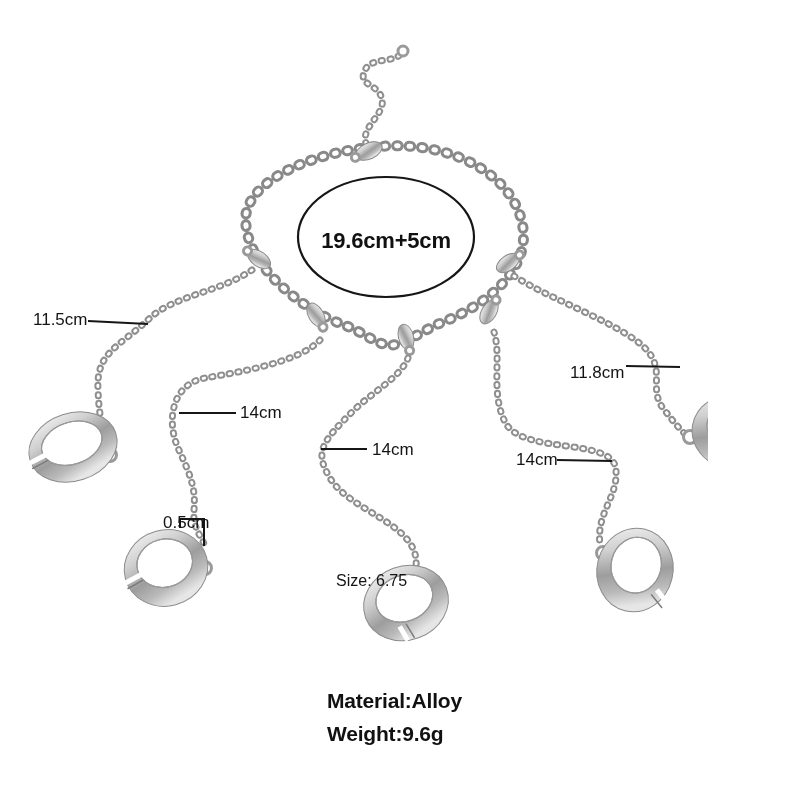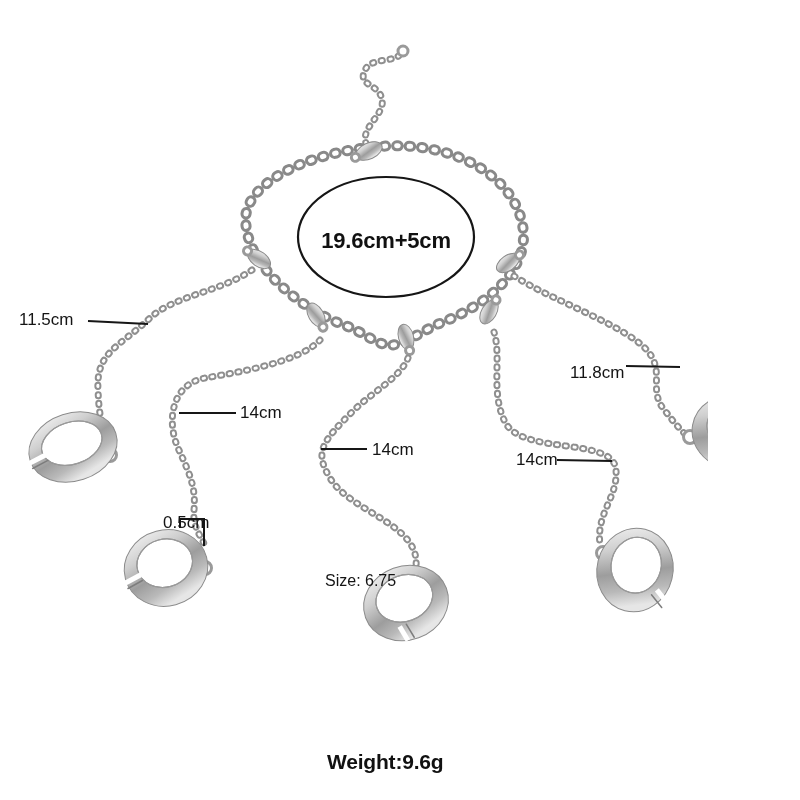--- a/index.html
+++ b/index.html
@@ -145,29 +145,30 @@
       <path class="dimline" d="M 179,413 L 236,413"></path>
       <path class="dimline" d="M 321,449 L 367,449"></path>
       <path class="dimline" d="M 557,460 L 612,461"></path>
       <path class="dimline" d="M 626,366 L 680,367"></path>
       <path class="dimline" d="M 180,528 L 180,519 L 204,519 L 204,546"></path>
     </g>
   </svg>
 
   <div class="lbl-big oval-label" style="left:286px;top:228px;">19.6cm+5cm</div>
 
-  <div class="lbl" style="left:19px;top:311px;">11.5cm</div>
+  <div class="lbl" style="left:33px;top:311px;">11.5cm</div>
 
   <div class="lbl" style="left:240px;top:404px;">14cm</div>
 
   <div class="lbl" style="left:372px;top:441px;">14cm</div>
 
   <div class="lbl" style="left:516px;top:451px;">14cm</div>
 
   <div class="lbl" style="left:570px;top:364px;">11.8cm</div>
 
   <div class="lbl" style="left:163px;top:514px;">0.5cm</div>
 
-  <div class="lbl-small" style="left:325px;top:572px;">Size: 6.75</div>
+  <div class="lbl-small" style="left:336px;top:572px;">Size: 6.75</div>
 
+  <div class="lbl-bottom" style="left:327px;top:689px;">Material:Alloy</div>
 
-  <div class="lbl-bottom" style="left:327px;top:722px;margin-top:28px;">Weight:9.6g</div>
+  <div class="lbl-bottom" style="left:327px;top:722px;">Weight:9.6g</div>
 </div>
 
 </body></html>

